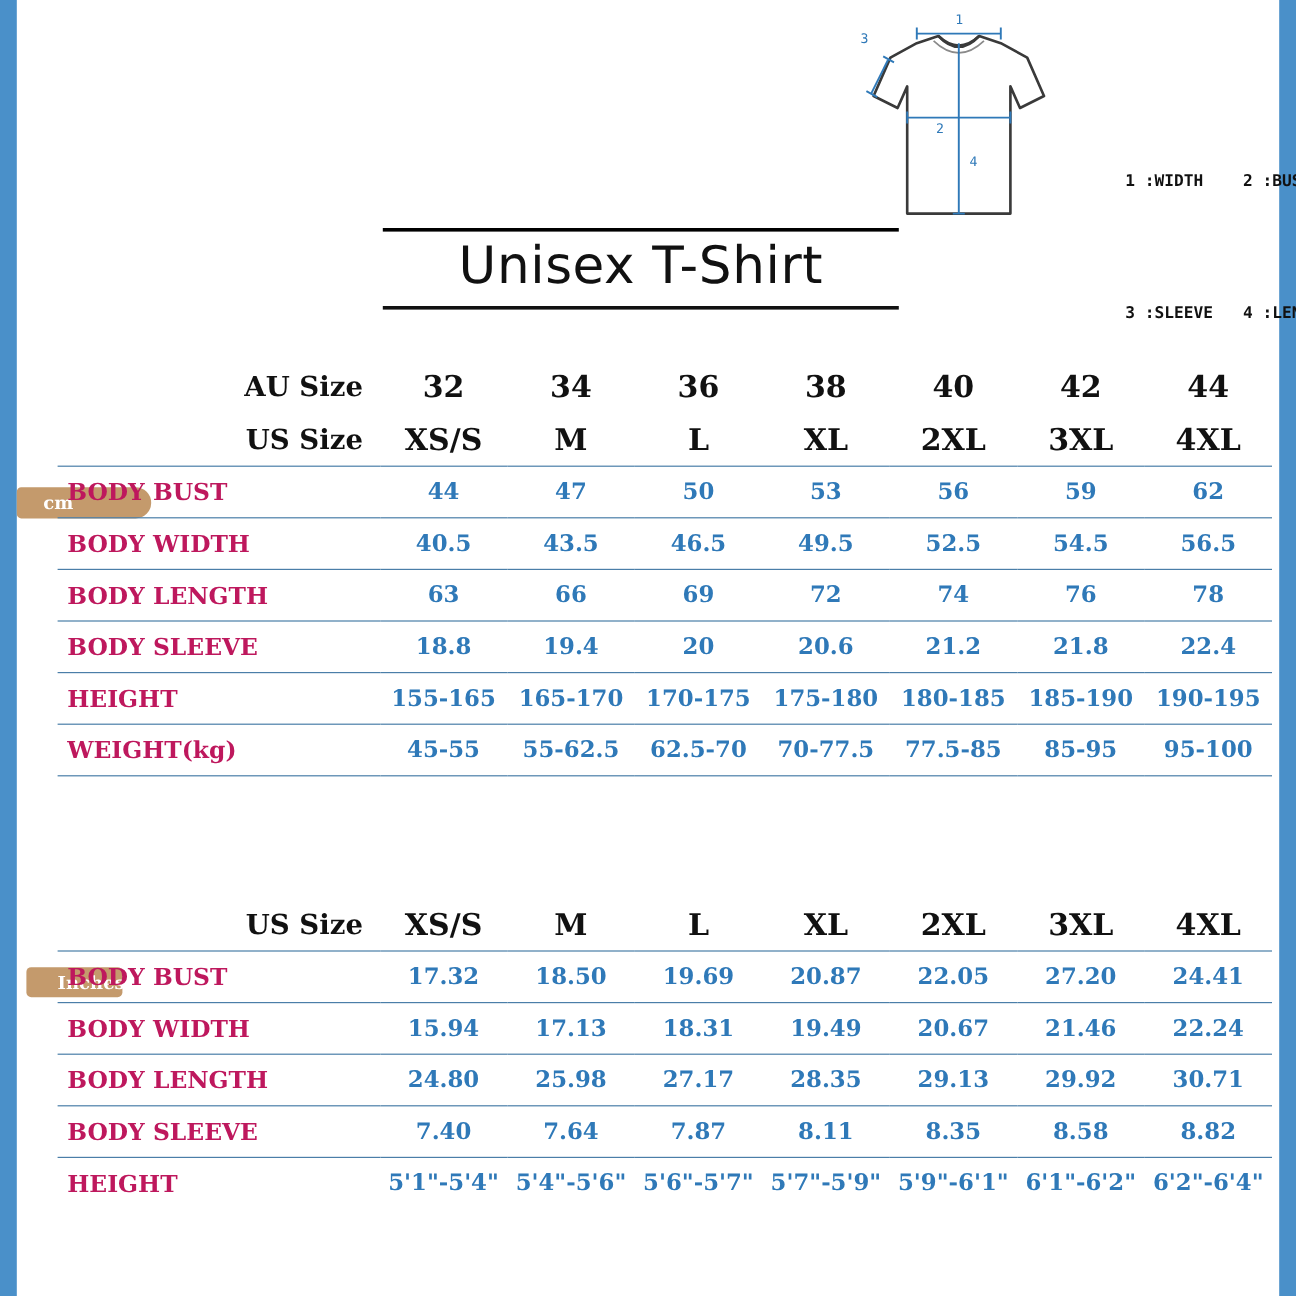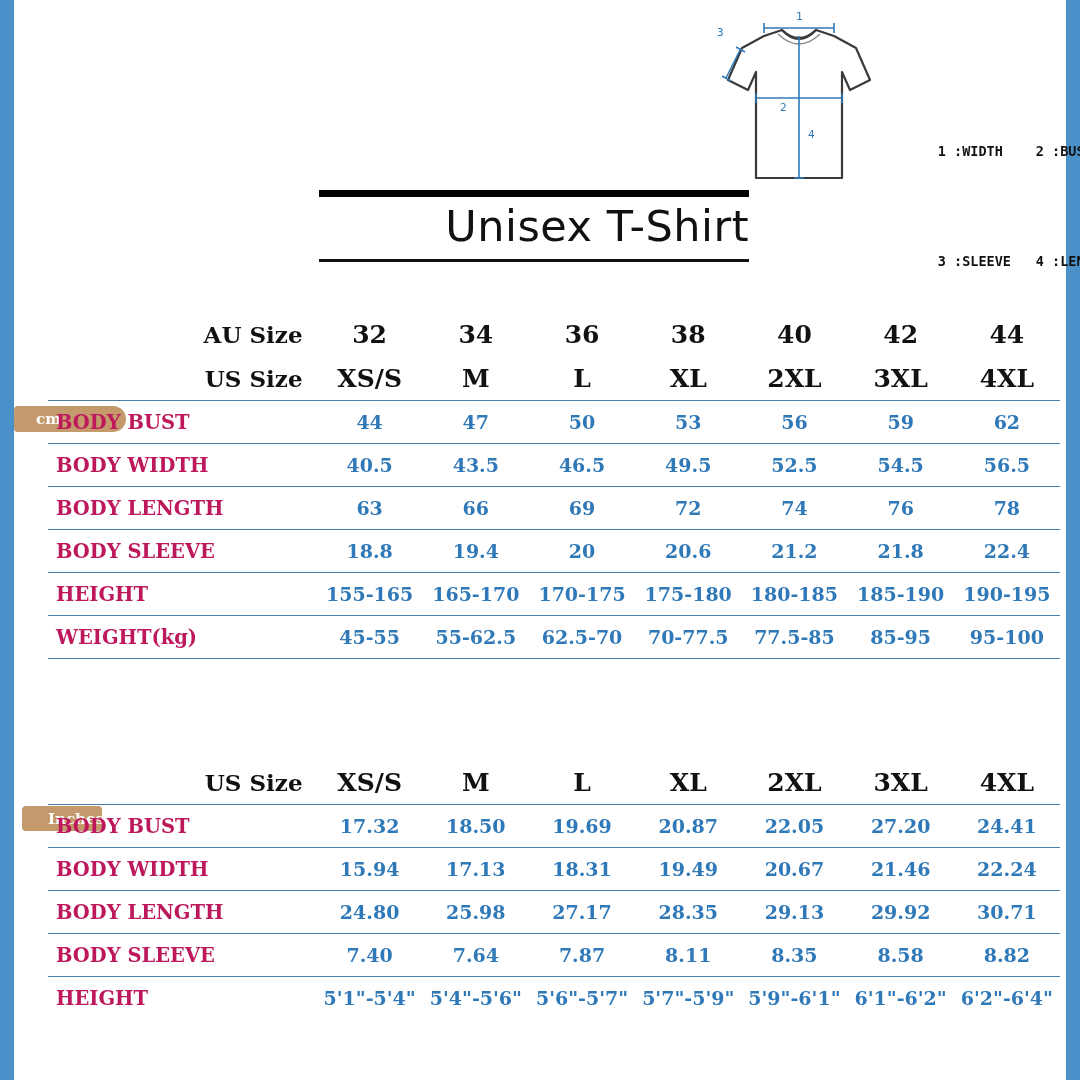--- a/index.html
+++ b/index.html
@@ -55,40 +55,39 @@
   }
   .legend span { display: inline-block; }
   .legend .col1 { width: 98px; }
 
   
   .banner {
     position: absolute;
     left: 305px;
     top: 190px;
     width: 430px;
-    border-top: 7px solid #000000;
+    border-top: 3px solid #000000;
     border-bottom: 3px solid #111;
-    text-align: right;
+    text-align: center;
     padding: 4px 0 8px 0;
     box-sizing: border-box;
   }
   .banner-text {
     font-family: "DejaVu Sans", sans-serif;
     font-size: 43px;
     font-weight: 500;
     color: #111;
     letter-spacing: 0.5px;
   }
 
   
   .tbl {
     position: absolute;
     border-collapse: collapse;
     table-layout: fixed;
-    margin-top: 12px;
   }
   .tbl td {
     padding: 0;
     vertical-align: middle;
   }
   .hdr-row td {
     font-family: "DejaVu Serif", serif;
     font-weight: bold;
     color: #111;
     text-align: center;

